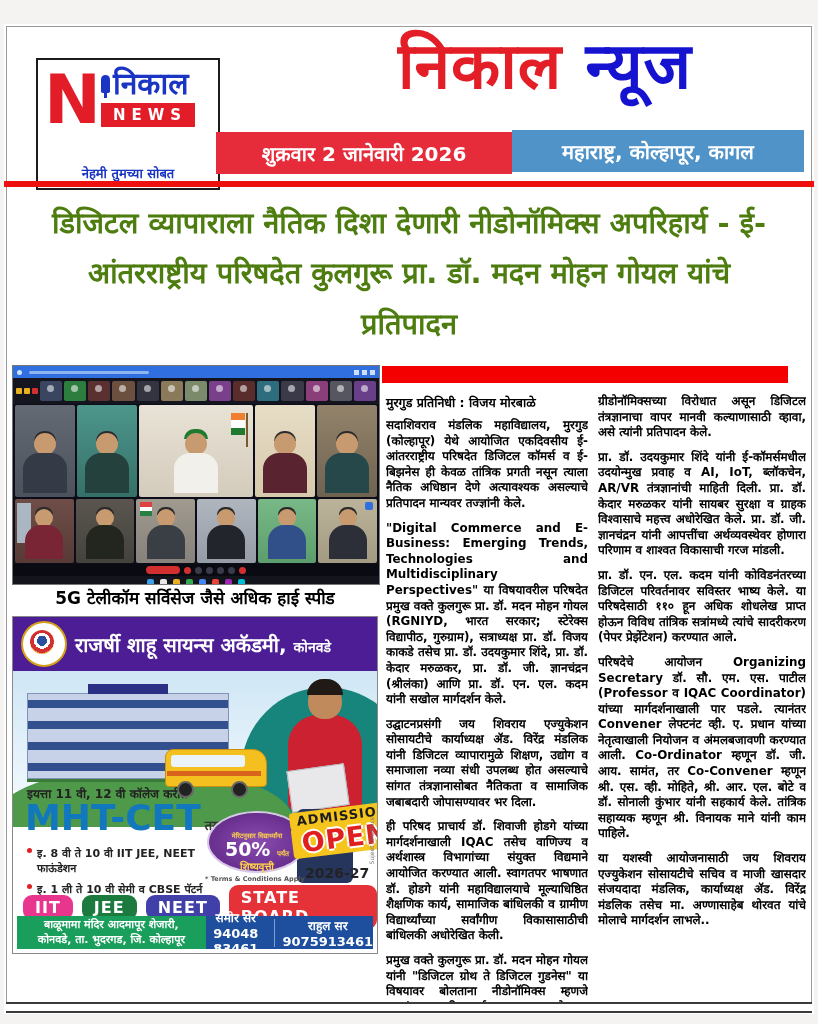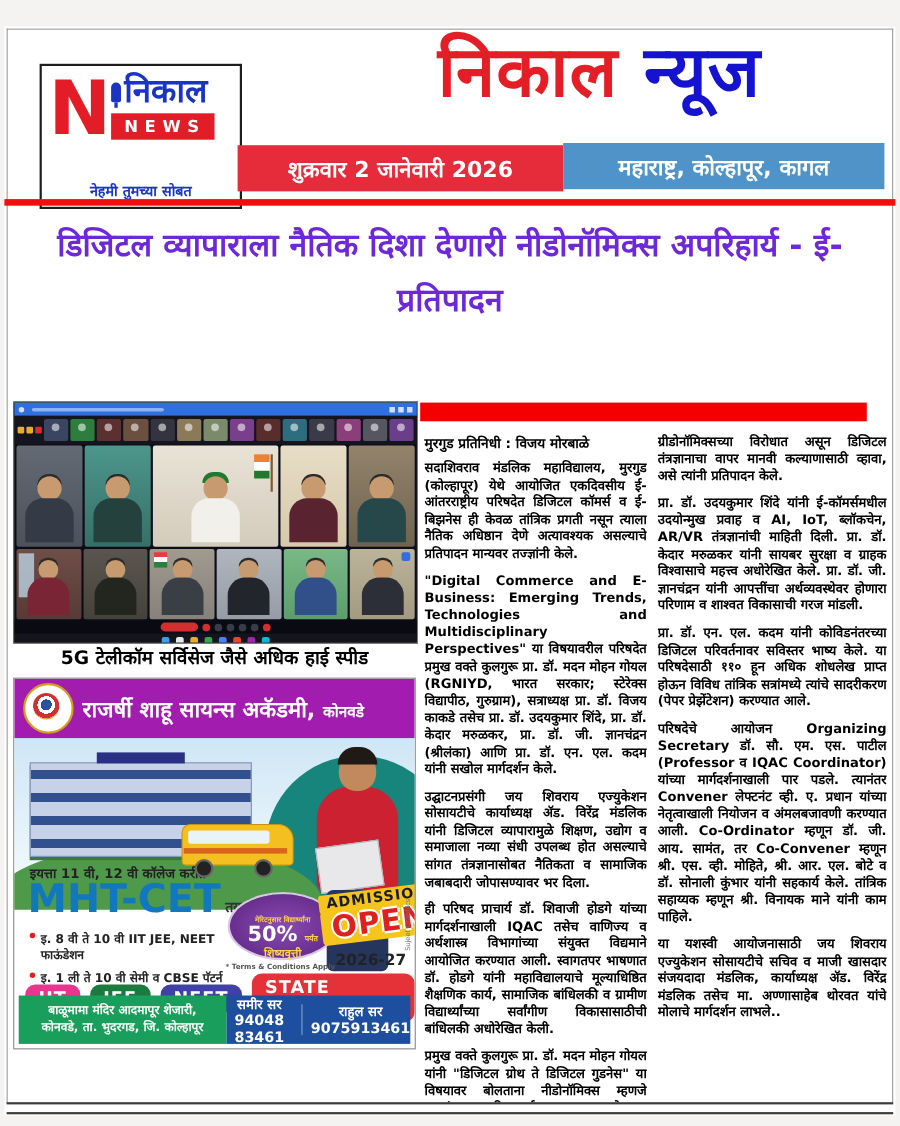--- a/index.html
+++ b/index.html
@@ -23,21 +23,21 @@
   .logo-news{margin-top:3px;background:#e21d28;color:#fff;font-weight:900;font-size:15px;letter-spacing:6px;padding:3px 8px 3px 12px;}
   .logo-tagline{position:absolute;left:0;right:0;bottom:6px;text-align:center;color:#1a35c4;font-size:13px;font-weight:700;}
   .paper-title{left:300px;top:34px;width:490px;text-align:center;font-size:64px;font-weight:900;letter-spacing:1px;line-height:1.0;white-space:nowrap;}
   .t-red{color:#e41e26;}
   .t-blue{color:#1512d0;}
   .date-bar{left:216px;top:132px;width:296px;height:42px;background:#e62b3a;color:#fff;display:flex;align-items:center;justify-content:center;font-size:20px;font-weight:800;}
   .loc-bar{left:512px;top:130px;width:292px;height:42px;background:#4f93c9;color:#fff;display:flex;align-items:center;justify-content:center;font-size:20px;font-weight:800;}
   .red-rule{left:4px;top:181px;width:810px;height:6px;background:#ee0f0f;}
 
   
-  .headline{left:16px;top:198px;width:786px;text-align:center;color:#6d28d9;font-weight:800;font-size:29px;line-height:1.74;}
+  .headline{left:16px;top:198px;width:786px;text-align:center;color:#4d7c0f;font-weight:800;font-size:29px;line-height:1.74;}
 
   
   .meet{left:12px;top:365px;width:366px;height:218px;background:#0c0d18;border:1px solid #777;overflow:hidden;}
   .meet-titlebar{height:12px;background:#2f6fe0;display:flex;align-items:center;padding:0 4px;gap:3px;}
   .meet-titlebar .tdot{width:5px;height:5px;border-radius:50%;background:#cfe0ff;}
   .meet-titlebar .tline{height:3px;width:120px;background:#8fb4f2;border-radius:2px;margin-left:4px;}
   .meet-titlebar .twin{margin-left:auto;display:flex;gap:3px;}
   .meet-titlebar .twin i{width:5px;height:5px;background:#cfe0ff;display:block;}
   .meet-thumbs{height:26px;display:flex;align-items:center;gap:2px;padding:0 3px;background:#14151f;}
   .meet-thumbs .wbtn{width:6px;height:6px;border-radius:1px;}
@@ -85,21 +85,21 @@
   .meet-controls{height:12px;background:#0a0a12;display:flex;align-items:center;justify-content:center;gap:4px;}
   .meet-controls .pillred{width:34px;height:8px;border-radius:4px;background:#d32f2f;}
   .meet-controls .cdot{width:7px;height:7px;border-radius:50%;background:#3a3b4a;}
   .meet-controls .cdot.red{background:#d32f2f;}
   .meet-taskbar{height:12px;background:#14151c;display:flex;align-items:center;justify-content:center;gap:6px;}
   .meet-taskbar i{width:7px;height:7px;border-radius:2px;display:block;}
   .photo-caption{left:12px;top:586px;width:366px;text-align:center;font-size:17px;font-weight:800;}
 
   
   .ad{left:12px;top:616px;width:364px;height:336px;border:1px solid #888;background:#fff;overflow:hidden;}
-  .ad-head{position:absolute;left:0;top:0;right:0;height:54px;background:#a21caf;display:flex;align-items:center;gap:8px;padding:0 8px;box-sizing:border-box;}
+  .ad-head{position:absolute;left:0;top:0;right:0;height:54px;background:#4c1d95;display:flex;align-items:center;gap:8px;padding:0 8px;box-sizing:border-box;}
   .ad-logo{width:42px;height:42px;border-radius:50%;background:#fff;border:2px solid #d4a017;position:relative;flex:none;}
   .ad-logo:before{content:"";position:absolute;left:7px;top:7px;width:24px;height:24px;border-radius:50%;background:radial-gradient(circle at 50% 45%,#2a50a0 0 5px,#fff 5px 8px,#d23030 8px 12px,#e8a040 12px);}
   .ad-title{color:#fff;font-weight:800;font-size:20px;white-space:nowrap;}
   .ad-title .small{font-size:14px;font-weight:700;}
   .ad-sky{position:absolute;left:0;top:54px;right:0;height:120px;background:linear-gradient(#cfe6f5,#eef7fd);}
   .teal-circle{position:absolute;right:-34px;top:70px;width:170px;height:170px;border-radius:50%;background:#17857c;}
   .hill{position:absolute;left:-20px;top:150px;width:300px;height:60px;border-radius:50% 50% 0 0/90% 90% 0 0;background:#4f9a4a;}
   .building{position:absolute;left:14px;top:76px;width:200px;height:84px;background:
       repeating-linear-gradient(to bottom,#c7d2e8 0 6px,#32508e 6px 14px,#c7d2e8 14px 21px),#c7d2e8;
       border:1px solid #8193b8;box-shadow:0 3px 0 #3c7a38;}
@@ -127,21 +127,21 @@
   .schol .s-mid{line-height:1;color:#fff;font-weight:900;font-size:19px;}
   .schol .s-mid .aft{font-size:7px;font-weight:700;color:#ffd24a;}
   .schol .s-bot{font-size:10px;font-weight:800;color:#ffd24a;}
   .terms{position:absolute;left:192px;top:258px;font-size:6.5px;color:#555;font-weight:600;}
   .admission{position:absolute;left:278px;top:188px;transform:rotate(-7deg);text-align:center;}
   .admission .adm1{display:inline-block;background:#f5c51d;color:#1c1c1c;font-weight:900;font-size:13px;padding:1px 7px;border-radius:3px;letter-spacing:1px;}
   .admission .adm2{margin-top:-2px;font-size:27px;font-weight:900;color:#e02020;letter-spacing:1px;background:#f5c51d;padding:0 6px;border-radius:4px;text-shadow:-2px 0 #fff,2px 0 #fff,0 -2px #fff,0 2px #fff;}
   .adm-year{position:absolute;left:292px;top:248px;font-size:14px;font-weight:900;color:#222;}
   .ad-pills{position:absolute;left:10px;top:268px;display:flex;gap:9px;align-items:center;}
   .pill{color:#fff;font-weight:900;font-size:16px;padding:3px 12px;border-radius:9px;letter-spacing:1px;}
-  .ad-contact{position:absolute;left:4px;right:4px;bottom:4px;height:44px;display:flex;}
+  .ad-contact{position:absolute;left:4px;right:4px;bottom:4px;height:33px;display:flex;}
   .addr{width:53%;background:#1a9e5c;color:#fff;font-size:11px;font-weight:700;display:flex;flex-direction:column;align-items:center;justify-content:center;line-height:1.35;text-align:center;}
   .contacts{width:47%;background:#1d4f9e;color:#fff;display:flex;align-items:center;justify-content:center;gap:8px;}
   .contact{text-align:center;}
   .c-name{font-size:12px;font-weight:800;}
   .c-phone{font-size:13px;font-weight:800;}
   .c-div{width:1px;height:28px;background:#7ea0d0;}
   .ad-credit{position:absolute;right:2px;top:200px;font-size:6px;color:#777;writing-mode:vertical-rl;transform:rotate(180deg);}
 
   
   .col-red-bar{left:382px;top:366px;width:406px;height:17px;background:#f40000;}
@@ -175,20 +175,21 @@
   <span class="t-red">निकाल</span>
   <span class="t-blue">न्यूज</span>
 </div>
 
 <div class="abs date-bar">शुक्रवार 2 जानेवारी 2026</div>
 <div class="abs loc-bar">महाराष्ट्र, कोल्हापूर, कागल</div>
 <div class="abs red-rule"></div>
 
 <div class="abs headline">
     <div class="h-line">डिजिटल व्यापाराला नैतिक दिशा देणारी नीडोनॉमिक्स अपरिहार्य  - ई-</div>
+    <div class="h-line">आंतरराष्ट्रीय परिषदेत कुलगुरू प्रा. डॉ. मदन मोहन गोयल यांचे</div>
     <div class="h-line">प्रतिपादन</div>
   </div>
 
 <div class="abs meet">
   <div class="meet-titlebar">
     <span class="tdot"></span>
       <span class="tline"></span>
     <span class="twin">
         <i></i>
         <i></i>

